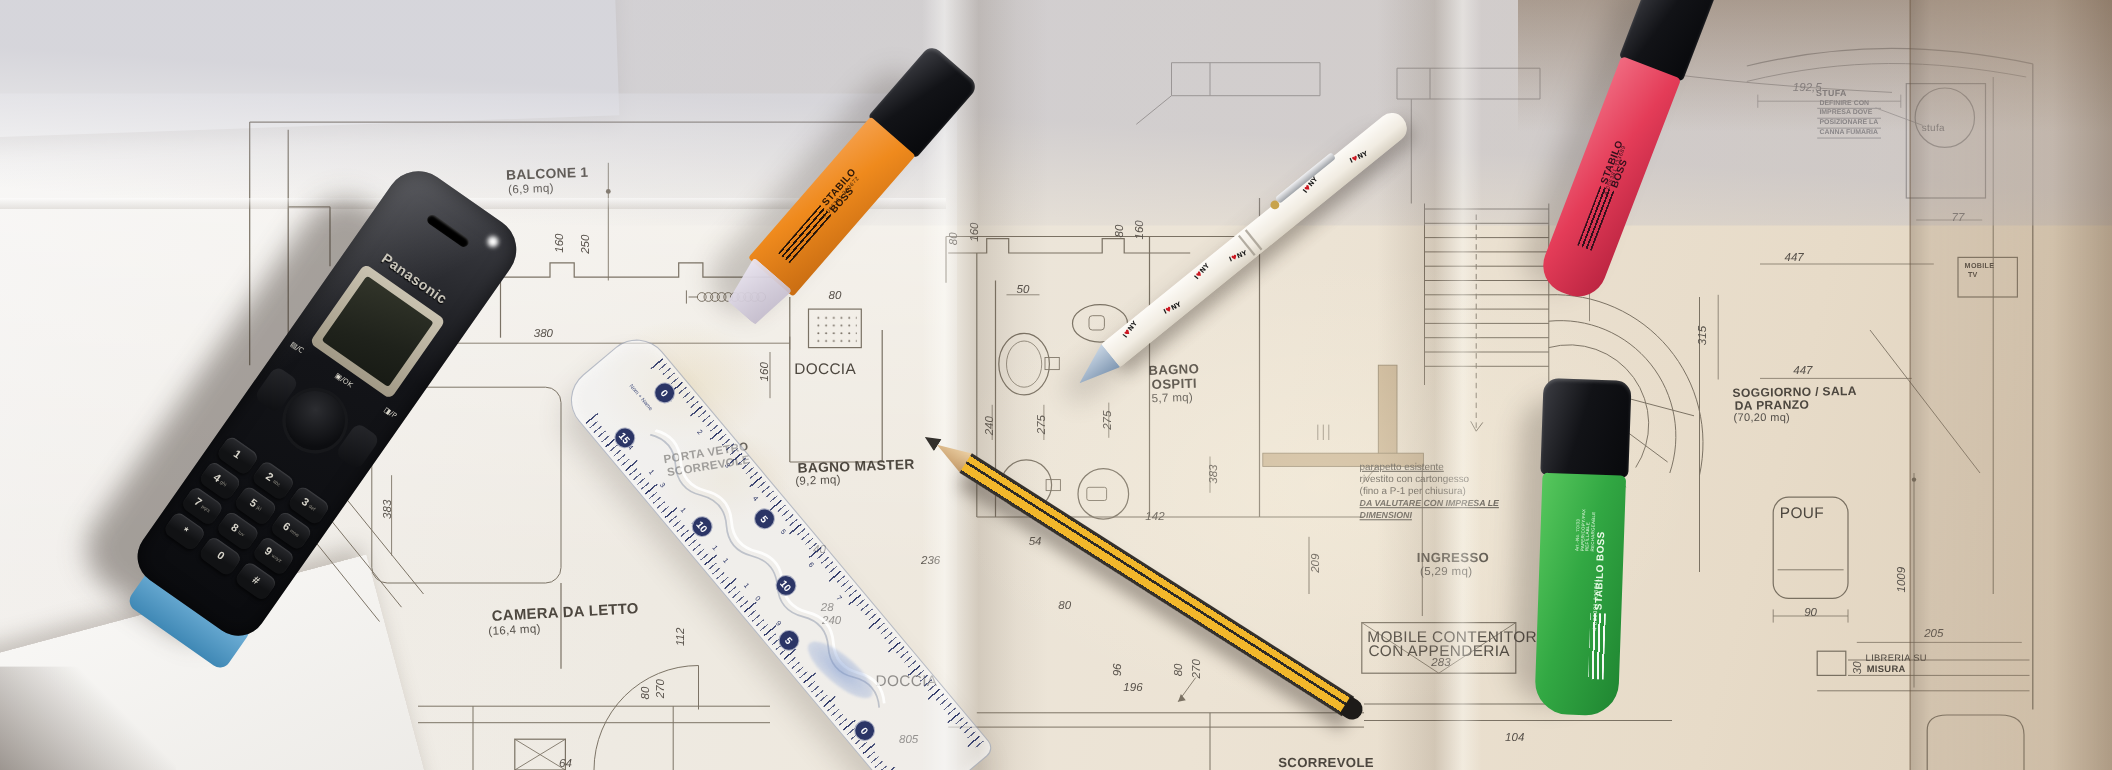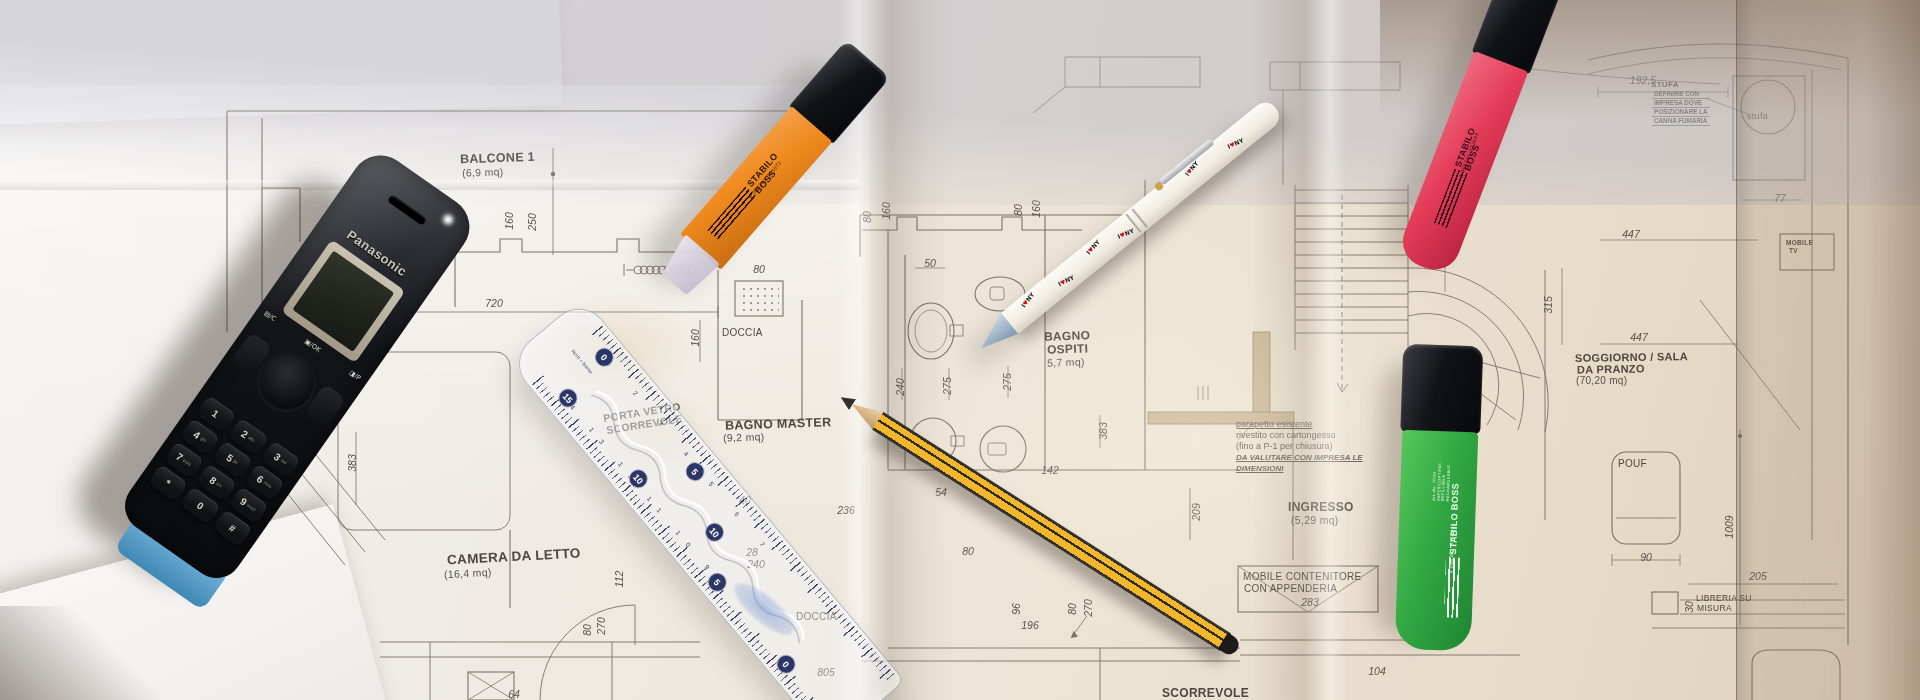--- a/index.html
+++ b/index.html
@@ -18,21 +18,21 @@
       background:linear-gradient(225deg,rgba(0,0,0,0) 35%,rgba(85,74,66,.55))}
   .stain1{left:540px;top:290px;width:160px;height:120px;z-index:2;border-radius:50%;
       background:radial-gradient(ellipse,rgba(205,165,70,.16),rgba(205,165,70,0) 70%)}
   .stain2{left:600px;top:390px;width:120px;height:90px;z-index:2;border-radius:50%;
       background:radial-gradient(ellipse,rgba(200,160,70,.13),rgba(200,160,70,0) 70%)}
   
   svg.plan{left:0;top:0;z-index:2}
   
   .lbl,.dim,.note{position:absolute;z-index:3;white-space:nowrap;color:#4d473f}
   .lbl{font-weight:bold;font-size:12.5px;letter-spacing:.3px}
-  .lbl.small{font-size:10px;font-weight:bold}
+  .lbl.small{font-size:14px;font-weight:bold}
   .lbl.area{font-weight:normal;font-size:10.5px;color:#55504a}
   .dim{font-size:10.5px;color:#57514a;transform:translate(-50%,-50%)}
   .dim.v{transform:translate(-50%,-50%) rotate(-90deg)}
   .note{font-size:9px;color:#55504a}
   .note .u{text-decoration:underline}
   .note .bi{font-weight:bold;font-style:italic;font-size:8px;text-decoration:underline}
   .stufanote{font-size:6.3px;font-weight:bold;color:#5a544c;line-height:8px}
   .stufanote div{border-bottom:.5px solid #8a8277;padding:0 2px}
   
   .shade-top{left:0;top:0;width:1920px;height:205px;z-index:4;
@@ -298,21 +298,21 @@
 <span class="lbl" style="left:1577px;top:363px;font-size:11px;transform:rotate(-1deg)">DA PRANZO</span>
 <span class="lbl area" style="left:1576px;top:375px;font-size:10px">(70,20 mq)</span>
 <span class="lbl" style="left:1162px;top:686px;font-size:12px">SCORREVOLE</span>
 
 <span class="lbl small" style="left:722px;top:327px;font-weight:normal">DOCCIA</span>
 <span class="lbl small" style="left:796px;top:611px;font-weight:normal">DOCCIA</span>
 <span class="lbl small" style="left:1786px;top:239px;font-size:6.5px">MOBILE</span>
 <span class="lbl small" style="left:1789px;top:247px;font-size:6.5px">TV</span>
 <span class="lbl small" style="left:1618px;top:458px;font-weight:normal">POUF</span>
 <span class="lbl small" style="left:1696px;top:593px;font-size:8.5px;font-weight:normal">LIBRERIA SU</span>
-<span class="lbl small" style="left:1697px;top:603px;font-size:8.5px;font-weight:normal">MISURA</span>
+<span class="lbl small" style="left:1697px;top:603px;font-size:8.5px;font-weight:bold">MISURA</span>
 <span class="lbl small" style="left:1243px;top:571px;font-weight:normal">MOBILE CONTENITORE</span>
 <span class="lbl small" style="left:1244px;top:583px;font-weight:normal">CON APPENDERIA</span>
 <span class="lbl small" style="left:603px;top:406px;transform:rotate(-9deg);color:#6a655d;font-size:10.5px">PORTA VETRO</span>
 <span class="lbl small" style="left:606px;top:418px;transform:rotate(-9deg);color:#6a655d;font-size:10.5px">SCORREVOLE</span>
 <span class="lbl small" style="left:1747px;top:111px;font-weight:normal;font-size:9px">stufa</span>
 
 <span class="lbl small" style="left:1651px;top:80px;font-size:8px">STUFA</span>
 <div class="abs stufanote" style="left:1652px;top:90px;z-index:3">
   <div>DEFINIRE CON</div>
   <div>IMPRESA DOVE</div>
@@ -323,21 +323,21 @@
 <div class="note" style="left:1236px;top:419px;line-height:11px">
   <div class="u">parapetto esistente</div>
   <div>rivestito con cartongesso</div>
   <div>(fino a P-1 per chiusura)</div>
   <div class="bi">DA VALUTARE CON IMPRESA LE</div>
   <div class="bi">DIMENSIONI</div>
 </div>
 
 <i class="dim v" style="left:509px;top:221px">160</i>
 <i class="dim v" style="left:532px;top:222px">250</i>
-<i class="dim" style="left:494px;top:303px">720</i>
+<i class="dim" style="left:494px;top:303px">380</i>
 <i class="dim" style="left:759px;top:269px">80</i>
 <i class="dim v" style="left:695px;top:338px">160</i>
 <i class="dim v" style="left:867px;top:217px">80</i>
 <i class="dim v" style="left:886px;top:211px">160</i>
 <i class="dim v" style="left:1018px;top:210px">80</i>
 <i class="dim v" style="left:1036px;top:209px">160</i>
 <i class="dim" style="left:930px;top:263px">50</i>
 <i class="dim v" style="left:900px;top:387px">240</i>
 <i class="dim v" style="left:947px;top:386px">275</i>
 <i class="dim v" style="left:1007px;top:382px">275</i>

